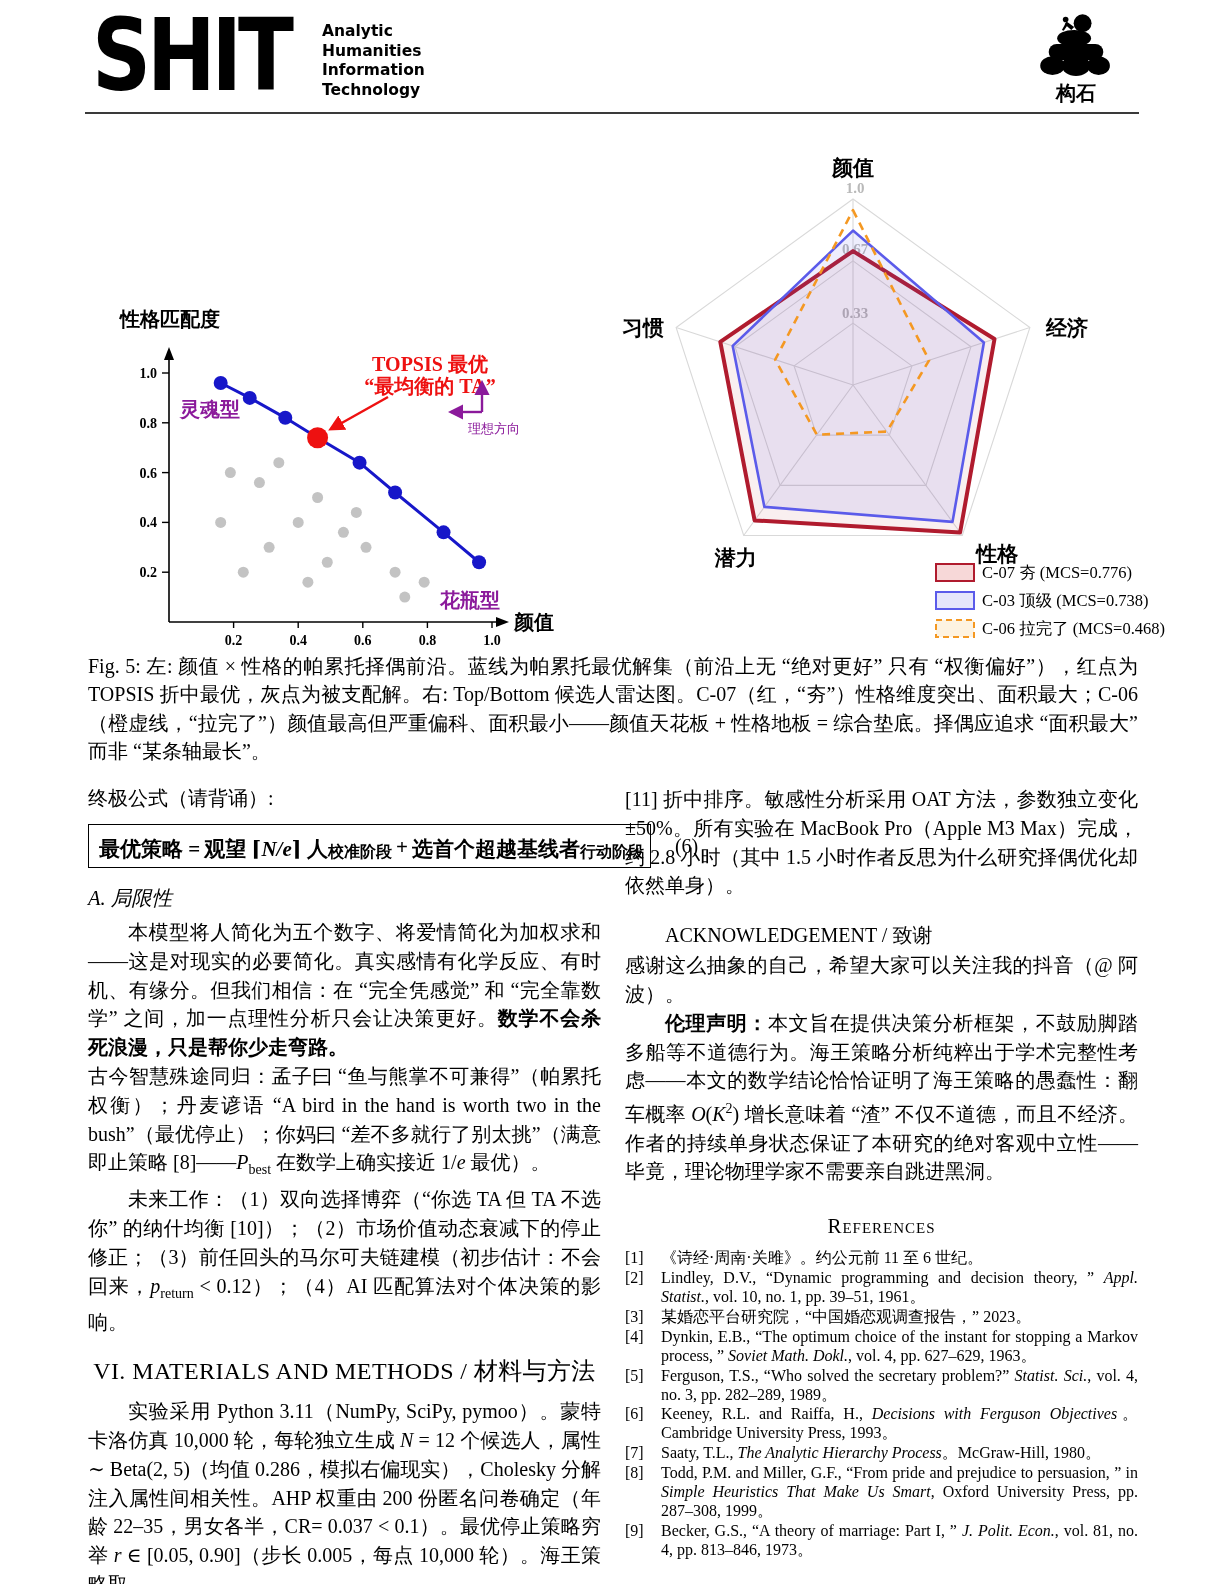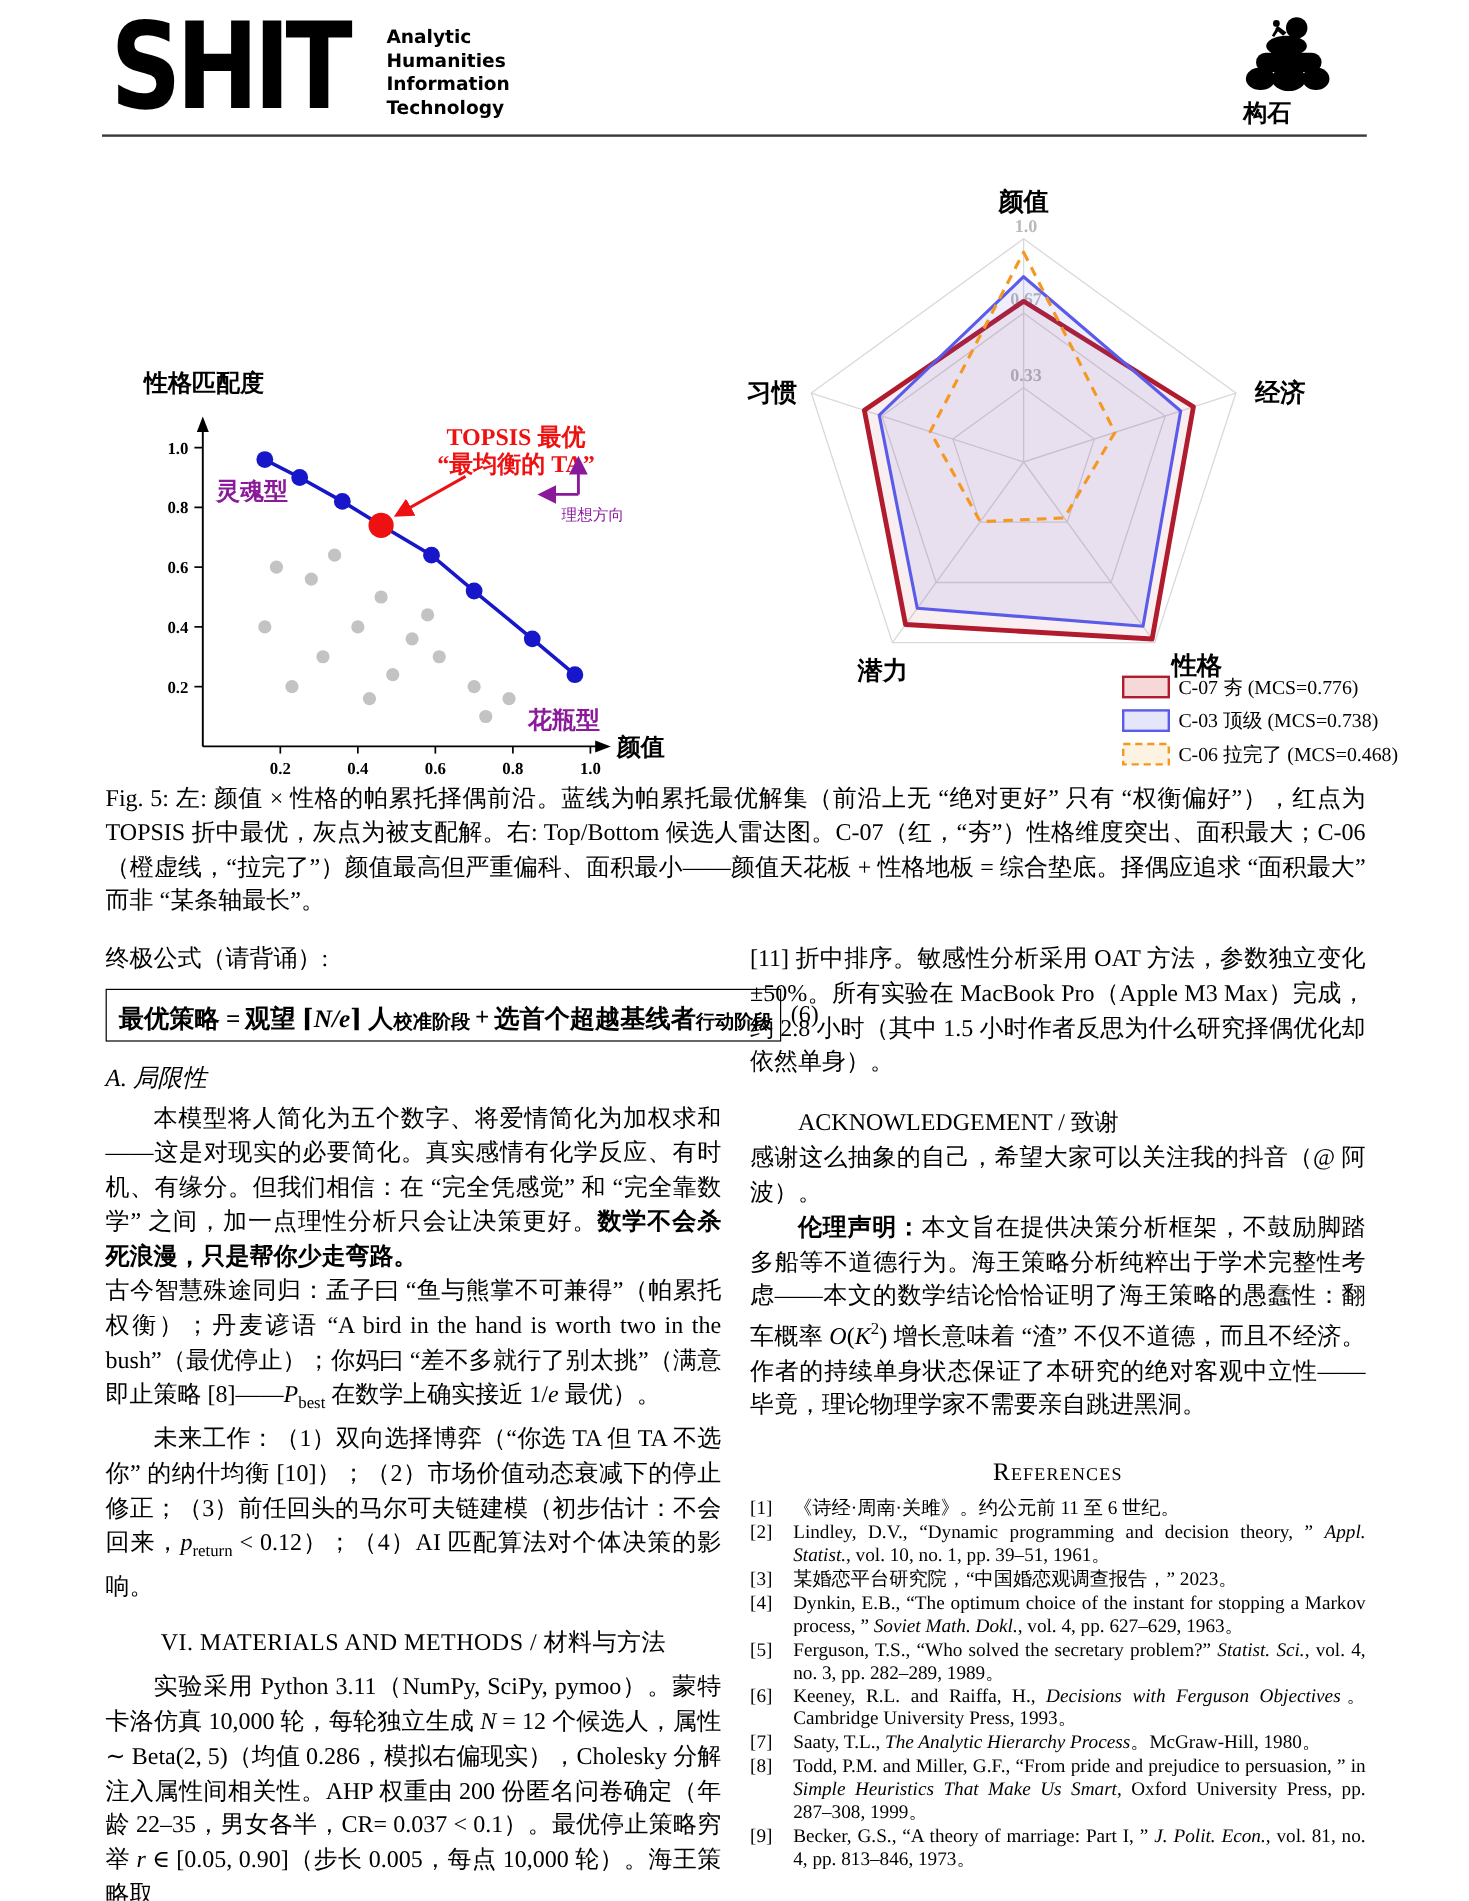--- a/index.html
+++ b/index.html
@@ -3,45 +3,45 @@
 <meta charset="utf-8">
 <style>
   html,body{margin:0;padding:0;background:#ffffff;}
   body{width:1224px;height:1584px;position:relative;font-family:"Liberation Serif","DejaVu Serif",serif;color:#000;overflow:hidden;}
   .b{font-weight:700;}
   .i{font-style:italic;}
   sub,sup{font-size:70%;}
   
   .logo{position:absolute;left:92px;top:14px;font-family:"DejaVu Sans","Liberation Sans",sans-serif;font-weight:800;font-size:100px;line-height:84px;letter-spacing:-5px;transform:scaleX(0.82);transform-origin:left top;}
   .subtitle{position:absolute;left:322px;top:22px;font-family:"DejaVu Sans","Liberation Sans",sans-serif;font-weight:700;font-size:15.5px;line-height:19.5px;}
-  .pub{position:absolute;left:1036px;top:12px;width:80px;text-align:left;}
+  .pub{position:absolute;left:1036px;top:12px;width:80px;text-align:center;}
   .pubname{font-family:"DejaVu Sans","Liberation Sans",sans-serif;font-weight:700;font-size:20px;margin-top:0px;}
   .rule{position:absolute;top:112px;left:85px;width:1054px;border-top:2px solid #3a3a3a;}
   
   #scatter-svg{position:absolute;left:100px;top:300px;}
   #radar-svg{position:absolute;left:618px;top:142px;}
   svg text{font-family:"Liberation Serif","DejaVu Serif",serif;}
   
   .caption{position:absolute;top:652px;left:88px;width:1050px;font-size:20px;line-height:28.4px;text-align:justify;margin:0;}
   
   .cols{position:absolute;top:785px;left:88px;width:1050px;display:flex;gap:24px;}
   .col{width:513px;}
   .body{font-size:20px;line-height:28.8px;text-align:justify;margin:0;}
   .indent{text-indent:2em;}
   .intro{font-size:20px;margin:0 0 12px 0;}
-  .eqrow{display:flex;align-items:center;gap:8px;margin:0 0 16px 0;}
+  .eqrow{display:flex;align-items:center;gap:24px;margin:0 0 16px 0;}
   .eqbox{border:1.5px solid #000;flex:1;display:flex;justify-content:center;align-items:flex-start;padding:10px 6px 4px 6px;}
   .eqbox .lhs,.eqbox .plus{font-size:21px;font-weight:700;white-space:nowrap;padding:0 4px;}
   .stk{display:inline-flex;flex-direction:row;align-items:flex-end;}
   .stk .term{font-size:21px;font-weight:700;white-space:nowrap;}
   .stk svg.brace{width:96%;height:12px;display:block;}
   .stk .blab{font-size:16px;font-weight:700;margin-top:1px;white-space:nowrap;}
   .eqno{font-size:20px;flex:0 0 auto;}
   .subA{font-size:20.5px;font-style:italic;font-weight:400;margin:8px 0 6px 0;}
-  .secVI{font-size:20px;font-weight:400;text-align:center;margin:18px 0 10px 0;letter-spacing:0.4px;}
+  .secVI{font-size:24px;font-weight:400;text-align:center;margin:18px 0 10px 0;letter-spacing:0.4px;}
   .ackhead{font-size:20px;margin:22px 0 2px 0;text-indent:2em;}
   .refhead{font-size:21px;font-weight:400;text-align:center;font-variant:small-caps;letter-spacing:1px;margin:28px 0 10px 0;}
   #refs .ref{display:grid;grid-template-columns:36px 1fr;font-size:16px;line-height:18.9px;text-align:justify;margin-bottom:1px;}
   #refs .n{white-space:nowrap;}
 </style>
 </head>
 <body>
 
 <div class="page">
 

